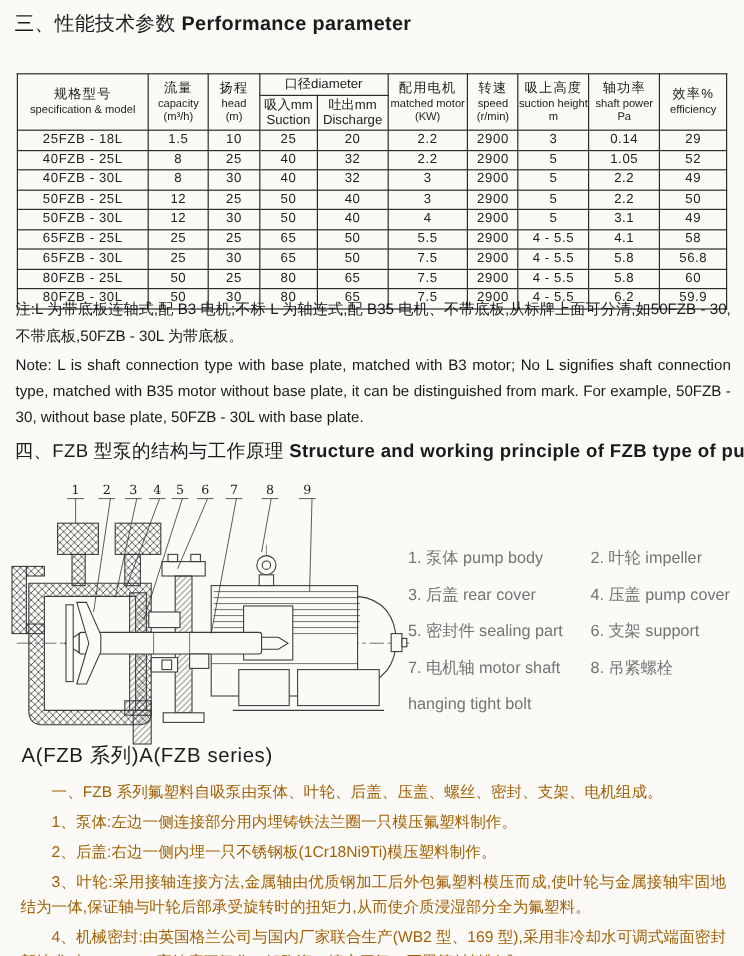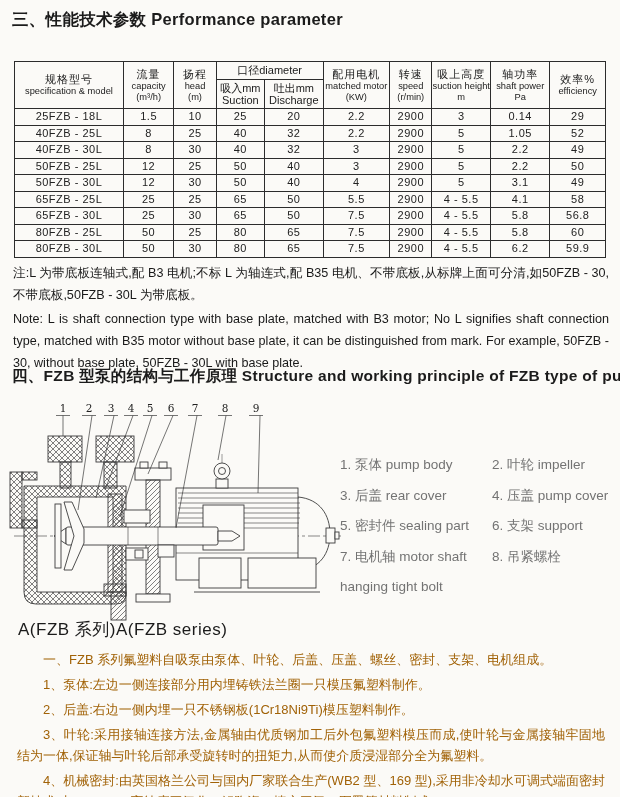--- a/index.html
+++ b/index.html
@@ -5,21 +5,21 @@
   html,body{margin:0;padding:0}
   body{
     width:620px;height:797px;position:relative;overflow:hidden;
     background:#fbfaf7;color:#1b1b1b;
     font-family:"Liberation Sans","DejaVu Sans",sans-serif;
   }
   .abs{position:absolute}
 
   
   .sec-title{font-size:16.5px;letter-spacing:.3px;white-space:nowrap}
-  .sec-title .zh{font-weight:bold}
+  .sec-title .zh{font-weight:normal}
   .sec-title .en{font-weight:bold}
 
   
   table.params{border-collapse:collapse;table-layout:fixed;width:592px;border:1.5px solid #232323}
   .params th,.params td{border:1px solid #2c2c2c;text-align:center;vertical-align:middle;padding:0;overflow:hidden}
   .params th{font-weight:normal;padding:2px 0}
   .h-zh{font-size:11px;line-height:13px;letter-spacing:1px}
   .h-en{font-size:9.3px;line-height:11px;letter-spacing:0}
   .params td{font-size:11px;height:15.5px;line-height:15.5px;color:#222;letter-spacing:.5px}
 
@@ -215,21 +215,21 @@
     <td>65</td>
     <td>7.5</td>
     <td>2900</td>
     <td>4 - 5.5</td>
     <td>6.2</td>
     <td>59.9</td>
   </tr>
 </tbody>
   </table>
 
-<div class="abs" style="left:13px;top:262px;width:596px">
+<div class="abs" style="left:13px;top:247px;width:596px">
   <p class="note">注:L 为带底板连轴式,配 B3 电机;不标 L 为轴连式,配 B35 电机、不带底板,从标牌上面可分清,如50FZB - 30,不带底板,50FZB - 30L 为带底板。</p>
   <p class="note">Note: L is shaft connection type with base plate, matched with B3 motor; No L signifies shaft connection type, matched with B35 motor without base plate, it can be distinguished from mark. For example, 50FZB - 30, without base plate, 50FZB - 30L with base plate.</p>
 </div>
 
 <div class="abs sec-title" style="left:12px;top:366px;font-size:15.5px">
   <span class="zh">四、FZB 型泵的结构与工作原理</span>
   <span class="en">Structure and working principle of FZB type of pump</span>
 </div>
 
 <svg class="abs" style="left:8px;top:398px" width="340" height="228" viewBox="0 0 340 228">

